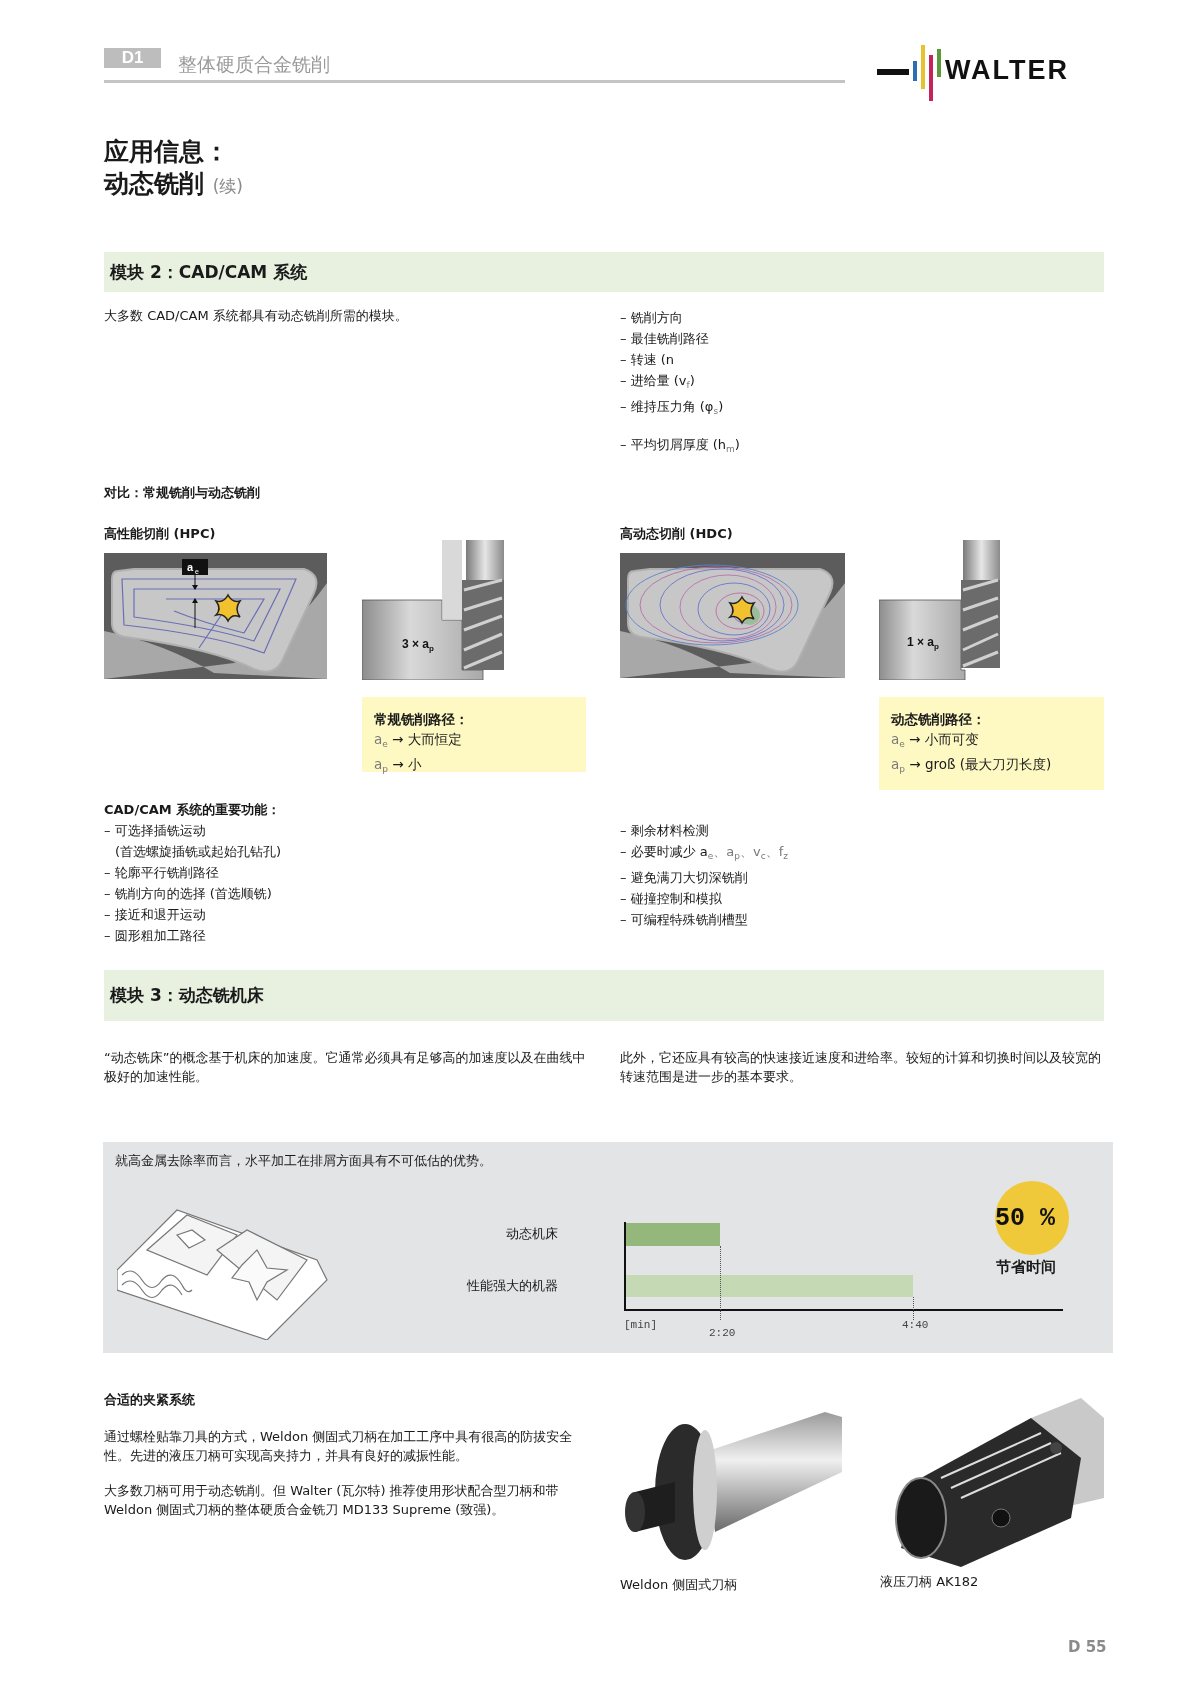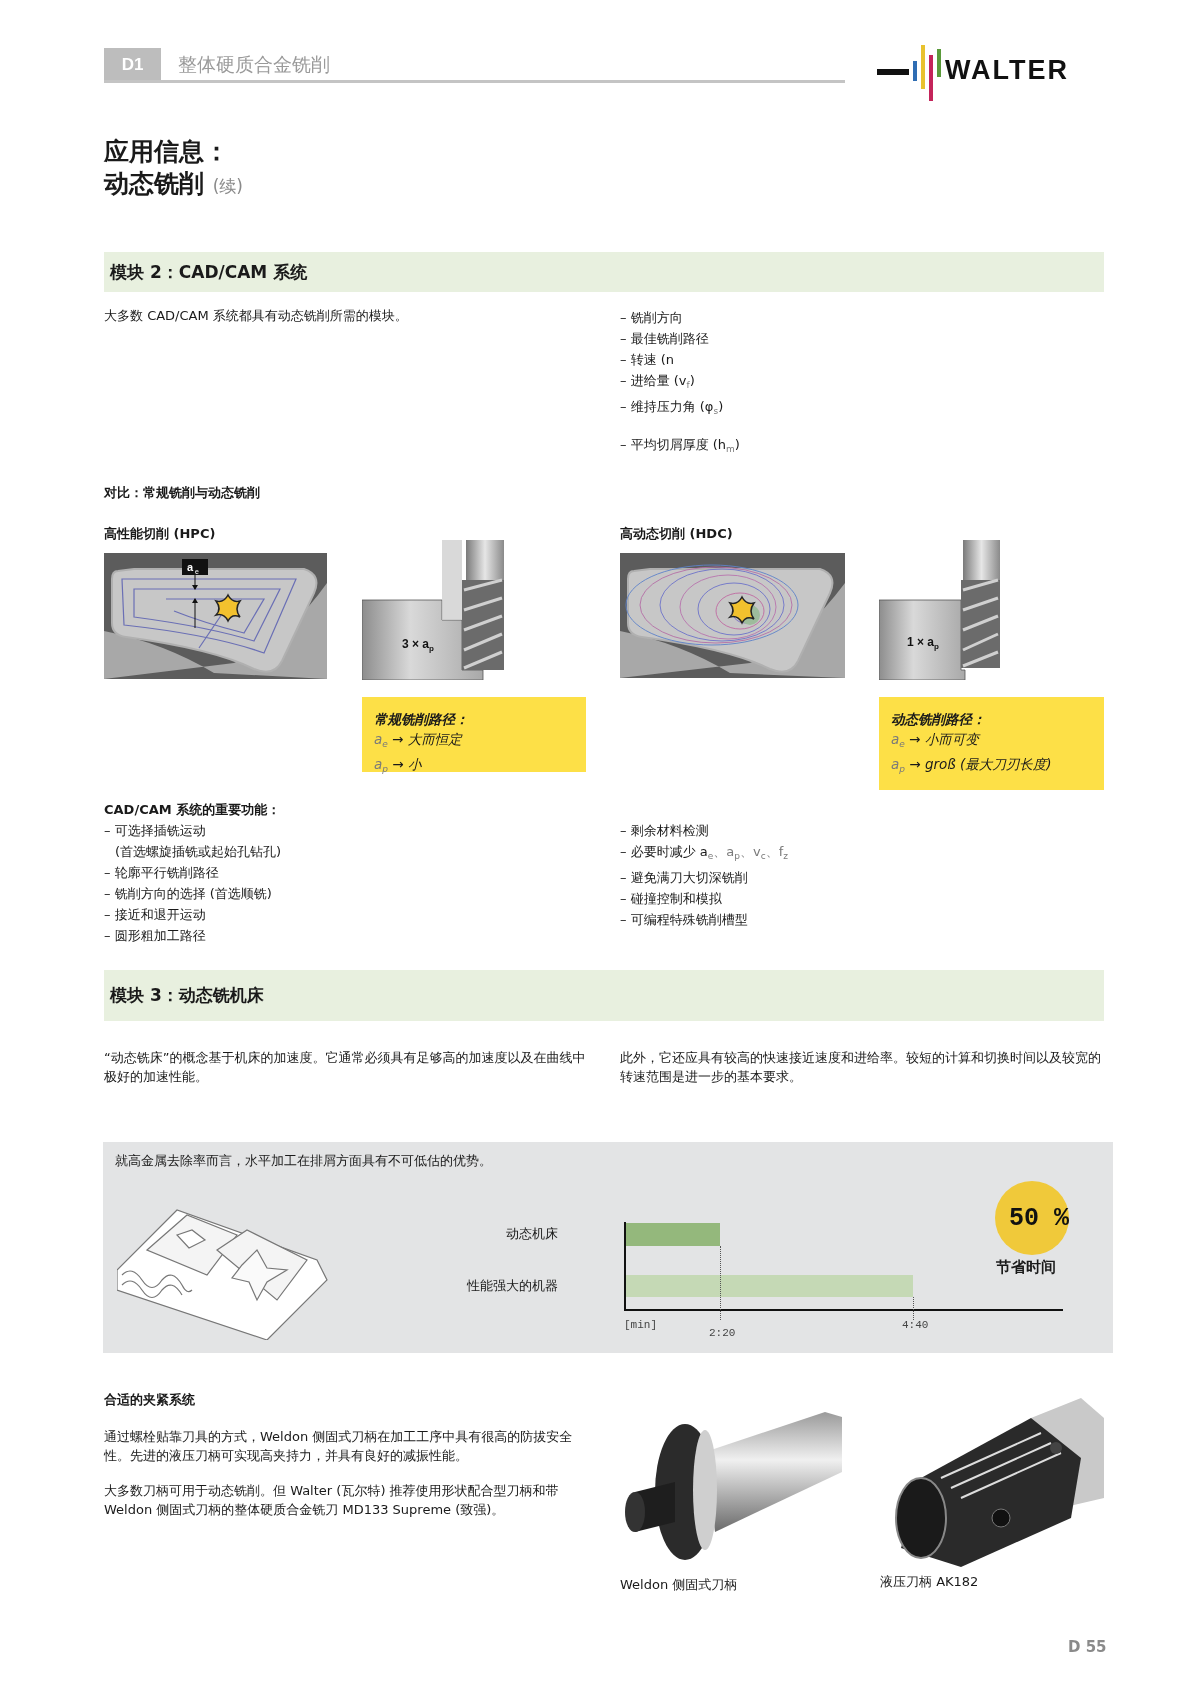--- a/index.html
+++ b/index.html
@@ -2,35 +2,35 @@
 <html><head>
 <meta charset="utf-8">
 <style>
   html,body{margin:0;padding:0;background:#fff;}
   body{width:1200px;height:1697px;position:relative;overflow:hidden;font-family:"DejaVu Sans","Liberation Sans",sans-serif;color:#1a1a1a;}
   .abs{position:absolute;}
   .t13{font-size:13px;line-height:19px;}
   .t14{font-size:13.5px;line-height:20px;}
   .bold{font-weight:bold;}
   
-  .d1box{left:104px;top:48px;width:57px;height:34px;background:#bdbdbd;color:#fff;font-size:17px;font-weight:bold;display:flex;align-items:center;justify-content:center;font-family:"Liberation Sans",sans-serif;}
+  .d1box{left:104px;top:48px;width:57px;height:20px;background:#bdbdbd;color:#fff;font-size:17px;font-weight:bold;display:flex;align-items:center;justify-content:center;font-family:"Liberation Sans",sans-serif;}
   .hdrline{left:104px;top:80px;width:741px;height:3px;background:#c4c4c4;}
   .chapter{left:178px;top:52px;font-size:19px;color:#9a9a9a;font-family:"Liberation Sans",sans-serif;}
   .logo{left:877px;top:45px;width:227px;height:58px;}
   .title1{left:104px;top:136px;font-size:25px;font-weight:bold;line-height:32px;}
   .title2{left:104px;top:168px;font-size:25px;font-weight:bold;line-height:32px;}
   .title2 .cont{font-size:17px;font-weight:normal;color:#8a8a8a;}
   .module{left:104px;width:1000px;background:#e8f0df;display:flex;align-items:center;}
   .module span{padding-left:6px;font-size:17px;font-weight:bold;}
   .sub{font-size:9px;vertical-align:-3px;}
-  .cap{background:#fde047;font-style:italic;}
+  .cap{background:#fef9c3;}
   .pic{overflow:hidden;}
   .chartbox{left:103px;top:1142px;width:1010px;height:211px;background:#e3e4e5;font-family:Liberation Mono, monospace;}
   .bar{position:absolute;}
-  .circle{position:absolute;border-radius:50%;background:#f0c93a;display:flex;align-items:center;justify-content:flex-end;font-weight:bold;font-size:25px;color:#111;}
+  .circle{position:absolute;border-radius:50%;background:#f0c93a;display:flex;align-items:center;justify-content:flex-start;font-weight:bold;font-size:25px;color:#111;}
   .gray{color:#7a7a7a;}
 </style>
 </head>
 <body>
 
 <div class="abs d1box">D1</div>
 <div class="abs chapter">整体硬质合金铣削</div>
 <div class="abs hdrline"></div>
 
 <div class="abs logo">

